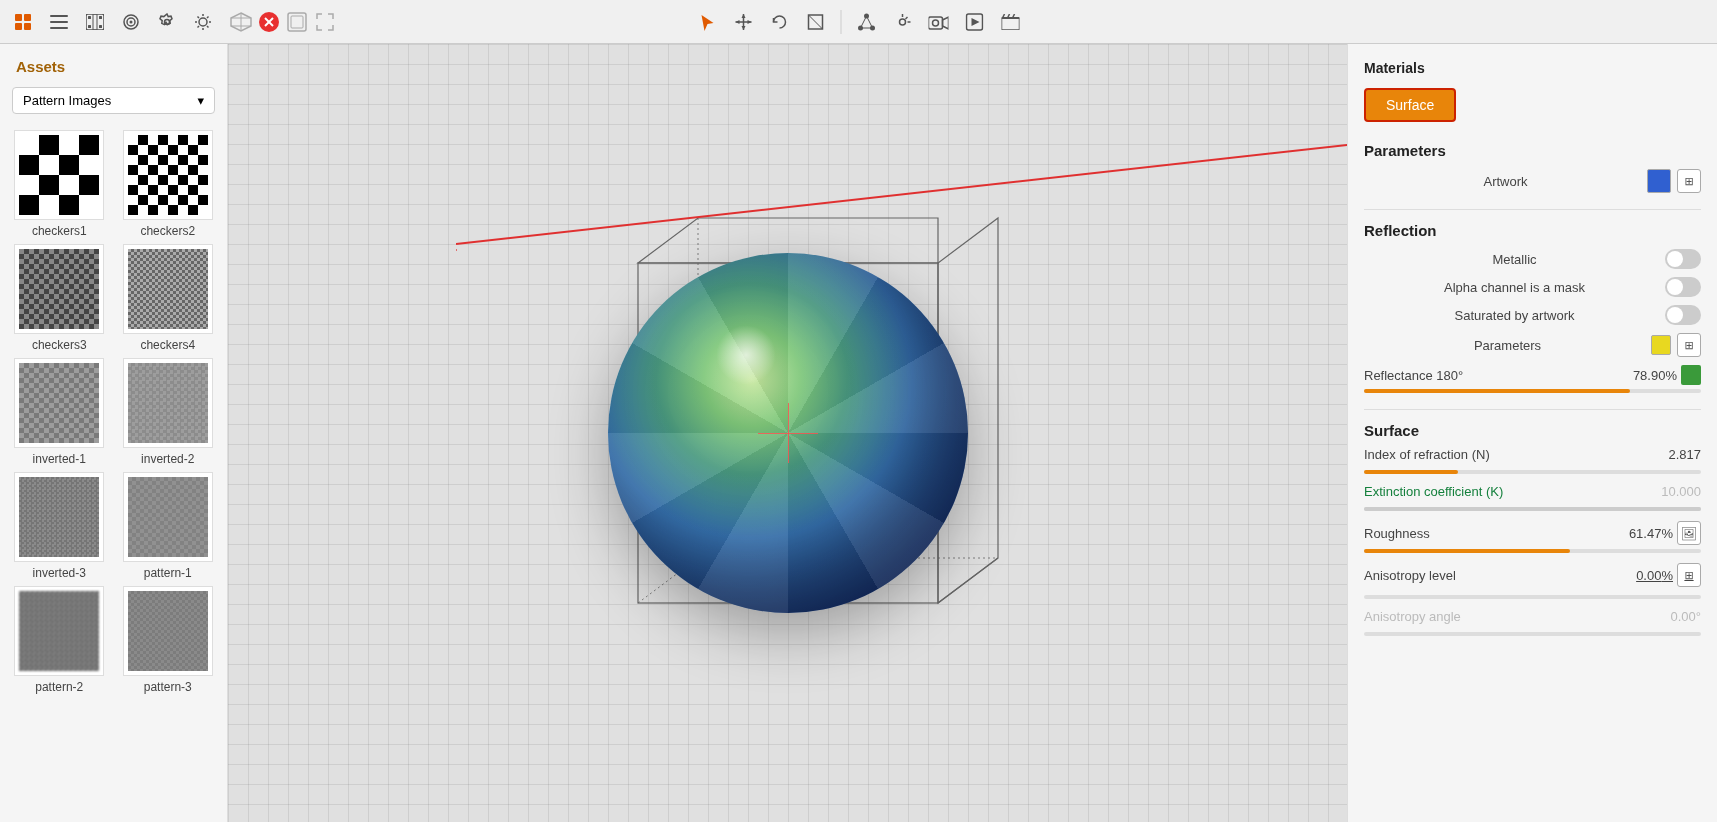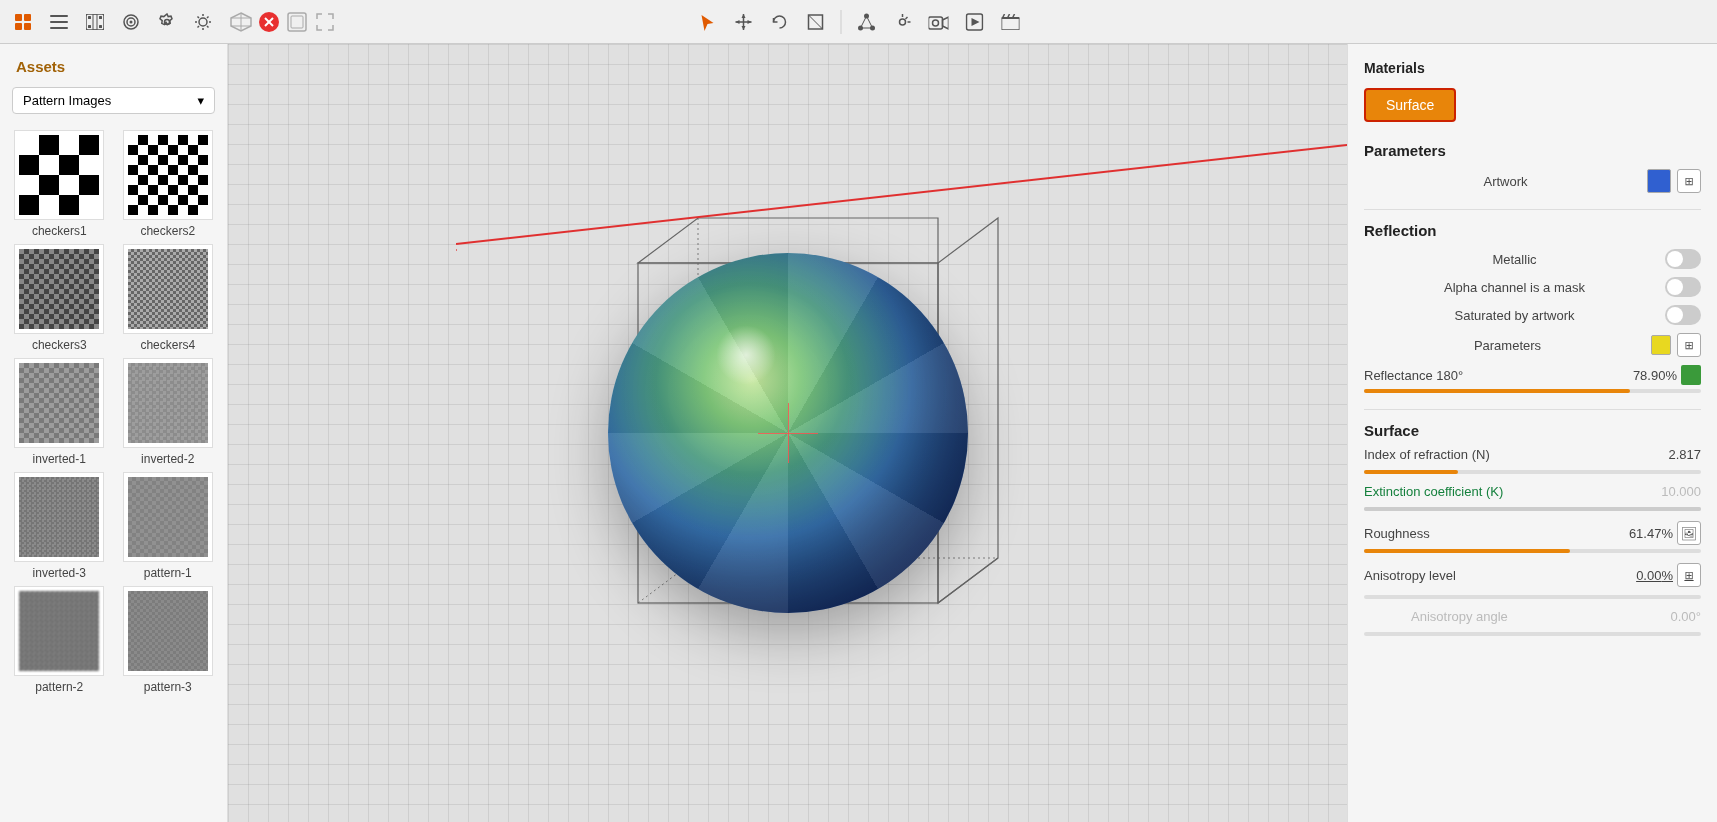--- a/index.html
+++ b/index.html
@@ -694,21 +694,21 @@
         <span>Anisotropy level</span>
         <div style="display:flex;align-items:center;gap:4px;text-decoration:underline;">
           <span style="font-size:13px;"><span>0.00</span><span>%</span></span>
           <div class="icon-btn" style="font-size:11px;">⊞</div>
         </div>
       </div>
       <div class="slider-track" style="margin-bottom:10px;">
         <div class="slider-fill" style="width:0%;"></div>
       </div>
 
-      <div class="param-row" style="color:#bbb;margin-left:47px;">
+      <div class="param-row" style="color:#bbb;">
         <span style="color:#bbb;">Anisotropy angle</span>
         <span style="font-size:13px;color:#bbb;">0.00°</span>
       </div>
       <div class="slider-track slider-disabled" style="margin-bottom:10px;">
         <div class="slider-fill" style="width:0%;background:#ccc;"></div>
       </div>
     </div>
   </div>
 
 </div>

